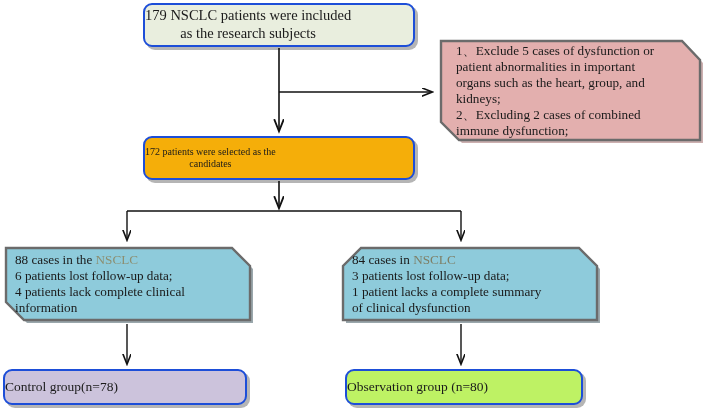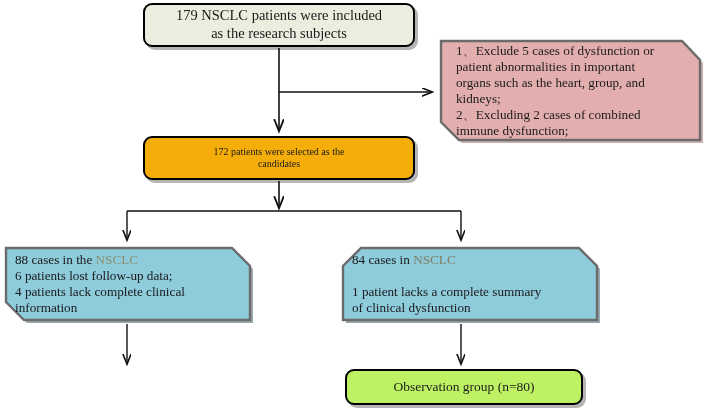--- a/index.html
+++ b/index.html
@@ -24,26 +24,25 @@
     line-height: 1.22;
   }
   .node .txt {
     position: relative;
     z-index: 2;
     white-space: pre-line;
   }
 
   
   .rrect {
-    border: 2px solid #000000;
+    border: 2px solid #1d4ed8;
     border-radius: 9px;
     box-shadow: 3px 3px 0 rgba(120,120,120,0.55);
     display: flex;
     align-items: center;
-    justify-content: center;
     text-align: center;
   }
 
   
   .cham {
     display: block;
   }
   .cham svg {
     position: absolute;
     left: 0; top: 0;
@@ -184,21 +183,24 @@
       <path d="M3,3 L229,3 L247,21 L247,75 L21,75 L3,57 Z" fill="#8ecbdb" stroke="#6b6b6b" stroke-width="2.4" stroke-linejoin="miter"></path>
     </svg>
     <span class="txt"><span>88 cases in the </span><span class="hl">NSCLC</span><br><span>6 patients lost follow-up data;</span><br><span>4 patients lack complete clinical</span><br><span>information</span></span>
   </div>
 
   <div class="node cham" id="n-right-detail">
     <svg viewBox="0 0 260 78" preserveAspectRatio="none">
       <path d="M21,3 L239,3 L257,21 L257,75 L3,75 L3,21 Z" fill="#9aa7ac" stroke="none" transform="translate(3,3)"></path>
       <path d="M21,3 L239,3 L257,21 L257,75 L3,75 L3,21 Z" fill="#8ecbdb" stroke="#6b6b6b" stroke-width="2.4" stroke-linejoin="miter"></path>
     </svg>
-    <span class="txt"><span>84 cases in </span><span class="hl">NSCLC</span><br><br><span>1 patient lacks a complete summary</span><br><span>of clinical dysfunction</span></span>
-  </div>
-
+    <span class="txt"><span>84 cases in </span><span class="hl">NSCLC</span><br><span>3 patients lost follow-up data;</span><br><span>1 patient lacks a complete summary</span><br><span>of clinical dysfunction</span></span>
+  </div>
+
+  <div class="node rrect" id="n-control">
+    <span class="txt">Control group(n=78)</span>
+  </div>
 
   <div class="node rrect" id="n-observation">
     <span class="txt">Observation group (n=80)</span>
   </div>
 
 </div>
 
 </body></html>

